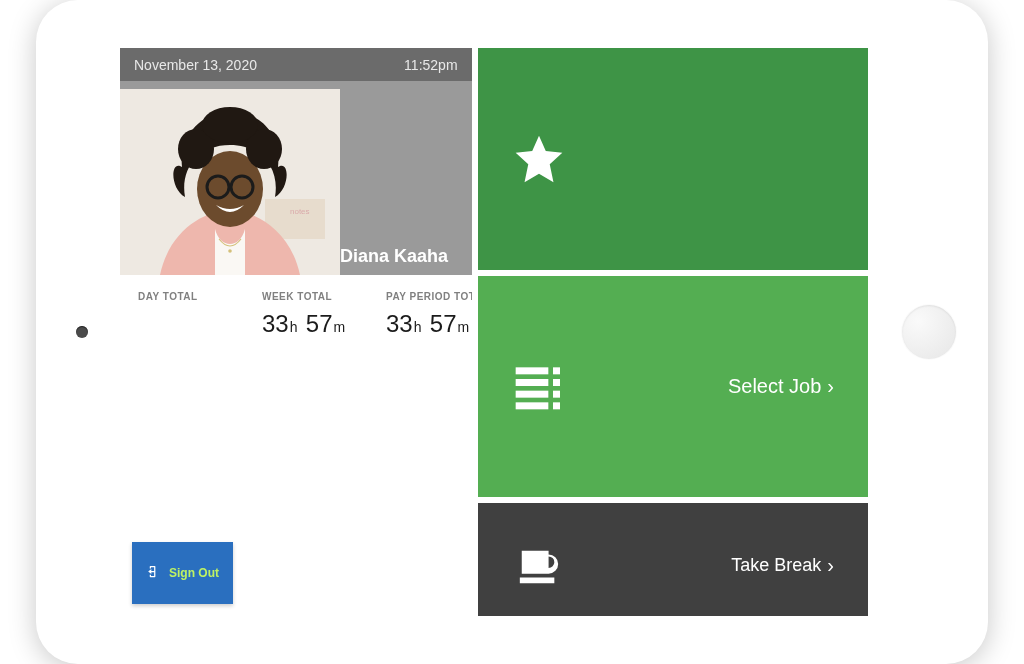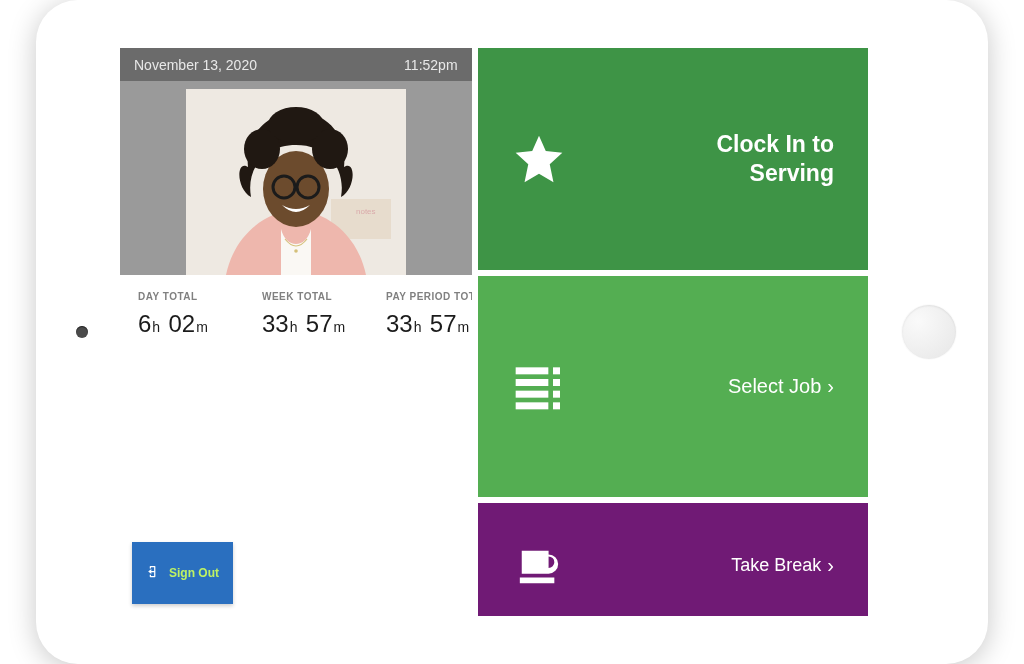--- a/index.html
+++ b/index.html
@@ -68,22 +68,22 @@
       display: flex;
       align-items: center;
       justify-content: space-between;
       padding: 0 14px;
       font-size: 14px;
       font-weight: 500;
     }
     .profile {
       background: #9a9a9a;
       display: flex;
-      flex-direction: column;
-      align-items: center;
+      flex-direction: row;
+      align-items: flex-end;
     }
     .photo {
       width: 220px;
       height: 186px;
       margin-top: 8px;
       overflow: hidden;
       background: linear-gradient(180deg, #f1ece6 0%, #e9e2da 100%);
     }
     .photo svg { width: 100%; height: 100%; display: block; }
     .employee-name {
@@ -149,21 +149,21 @@
     .tile .label-wrap { flex: 1; display: flex; justify-content: flex-end; align-items: center; padding-right: 6px; }
     .tile .label {
       font-size: 22px;
       font-weight: 600;
       text-align: right;
       line-height: 1.25;
     }
     .tile .chev { font-size: 20px; margin-left: 6px; font-weight: 400; }
     .tile-dark-green { background: #3e9446; }
     .tile-green { background: #54ae52; gap: 40px; }
-    .tile-orange { background: #701a75; }
+    .tile-orange { background: #404040; }
     .tile-orange .label { font-size: 18px; font-weight: 500; }
     .tile-green .label { font-size: 20px; font-weight: 500; }
     .tile-dark-green .label { font-size: 23px; font-weight: 700; }
   </style>
 </head>
 <body>
 
 <div class="device">
   <div class="camera"></div>
   <div class="home-button"></div>
@@ -202,29 +202,26 @@
             <path d="M62 78 C 58 40, 90 22, 110 22 C 132 22, 162 38, 158 78
                      C 170 70, 170 100, 155 108
                      C 160 80, 142 56, 110 56
                      C 78 56, 60 80, 65 108
                      C 50 100, 50 70, 62 78 Z" fill="#201812"></path>
             <ellipse cx="76" cy="60" rx="18" ry="20" fill="#201812"></ellipse>
             <ellipse cx="144" cy="60" rx="18" ry="20" fill="#201812"></ellipse>
             <ellipse cx="110" cy="36" rx="28" ry="18" fill="#201812"></ellipse>
           </svg>
         </div>
+        <div class="employee-name">Diana Kaaha</div>
       </div>
 
       <div class="totals">
         <div class="total-col">
           <div class="total-label">DAY TOTAL</div>
-          <div class="total-value">
-            <span class="num">6</span><span class="unit">h</span>
-            <span class="num">02</span><span class="unit">m</span>
-          </div>
         </div>
         <div class="total-col">
           <div class="total-label">WEEK TOTAL</div>
           <div class="total-value">
             <span class="num">33</span><span class="unit">h</span>
             <span class="num">57</span><span class="unit">m</span>
           </div>
         </div>
         <div class="total-col">
           <div class="total-label">PAY PERIOD TOTAL</div>
@@ -249,23 +246,20 @@
       </div>
     </div>
 
     <div class="right">
 
       <div class="tile tile-dark-green">
         <div class="icon">
           <svg viewBox="0 0 24 24" width="56" height="56" fill="#fff">
               <path d="M12 2l2.9 6.6L22 9.3l-5.4 4.9L18.2 22 12 18.3 5.8 22l1.6-7.8L2 9.3l7.1-.7z"></path>
             </svg>
-        </div>
-        <div class="label-wrap">
-          <div class="label" style="max-width:150px;">Clock In to Serving</div>
         </div>
       </div>
 
       <div class="tile tile-green">
         <div class="icon">
           <svg viewBox="0 0 24 24" width="56" height="56" fill="#fff">
             <rect x="2" y="4" width="14" height="3"></rect>
               <rect x="18" y="4" width="3" height="3"></rect>
             <rect x="2" y="9" width="14" height="3"></rect>
               <rect x="18" y="9" width="3" height="3"></rect>

